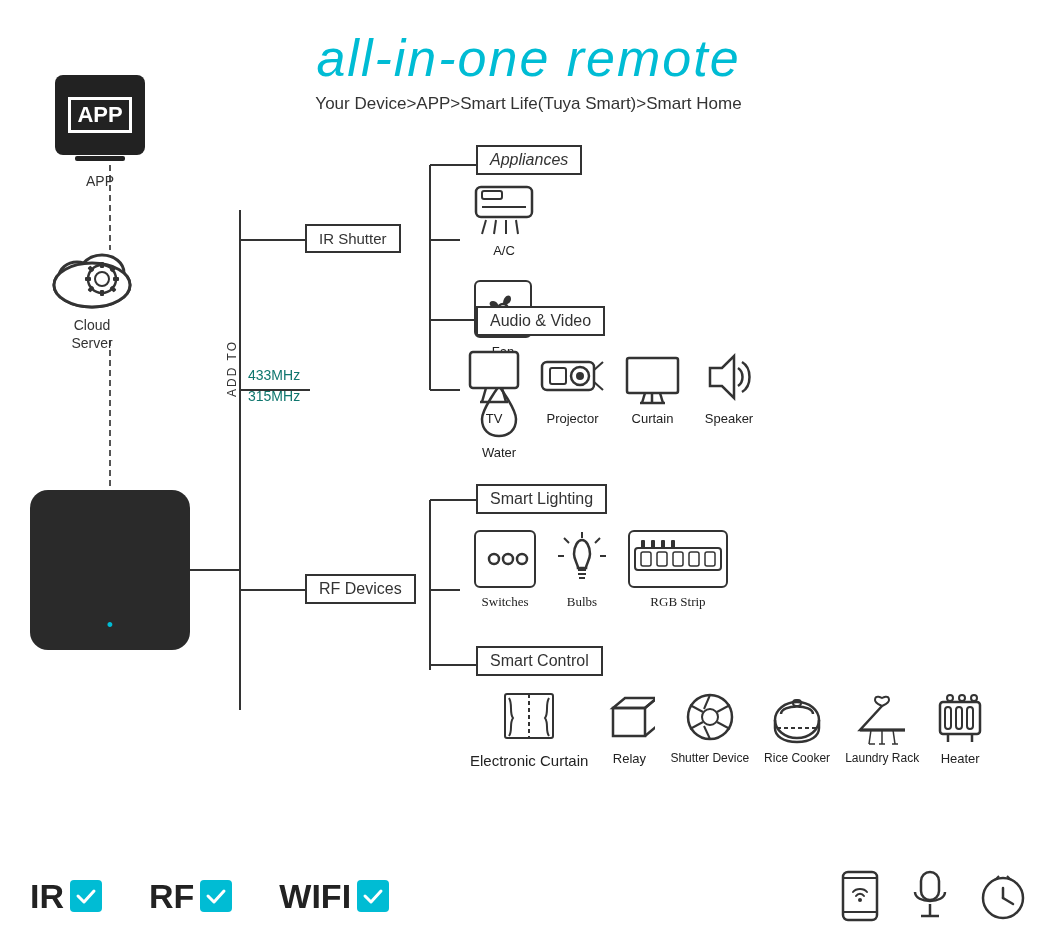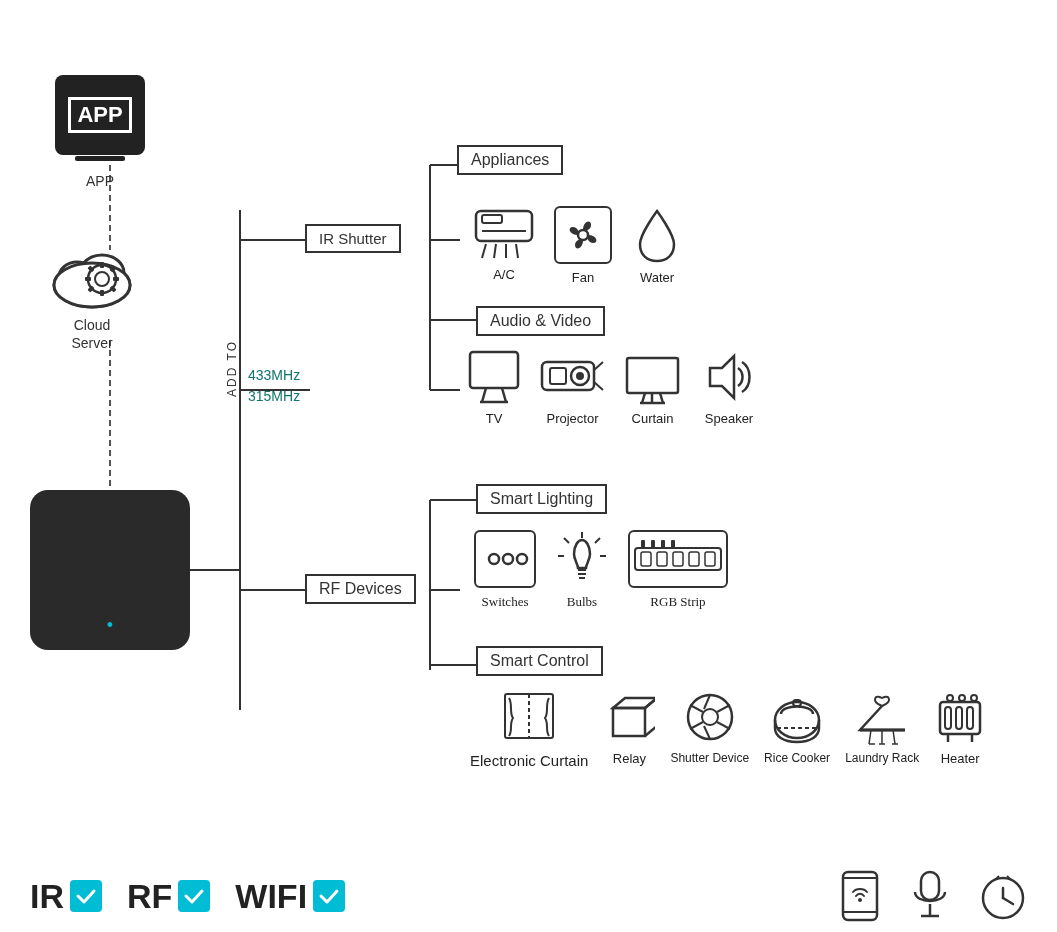--- a/index.html
+++ b/index.html
@@ -167,21 +167,21 @@
       left: 0;
       width: 100%;
       display: flex;
       align-items: center;
       padding: 0 30px;
     }
 
     .protocol-badges {
       display: flex;
       align-items: center;
-      gap: 25px;
+      gap: 47px;
       flex: 1;
     }
 
     .badge-item {
       display: flex;
       align-items: center;
       gap: 6px;
       font-size: 32px;
       font-weight: bold;
       color: #222;
@@ -233,20 +233,24 @@
     <line x1="430" y1="380" x2="460" y2="380" stroke="#333" stroke-width="2"></line>
 
     <line x1="240" y1="580" x2="310" y2="580" stroke="#333" stroke-width="2"></line>
     <line x1="430" y1="580" x2="460" y2="580" stroke="#333" stroke-width="2"></line>
 
     <line x1="430" y1="490" x2="430" y2="660" stroke="#333" stroke-width="2"></line>
     <line x1="430" y1="490" x2="478" y2="490" stroke="#333" stroke-width="2"></line>
     <line x1="430" y1="655" x2="478" y2="655" stroke="#333" stroke-width="2"></line>
   </svg>
 
+  <div style="position:absolute;top:0;left:0;width:100%;text-align:center;">
+    <div class="main-title">all-in-one remote</div>
+    <div class="subtitle">Your Device&gt;APP&gt;Smart Life(Tuya Smart)&gt;Smart Home</div>
+  </div>
 
   <div class="app-icon" style="top:65px;left:55px;">
     <div class="app-tablet">
       <span class="app-label-inner">APP</span>
     </div>
     <div class="app-text">APP</div>
   </div>
 
   <div class="cloud-icon" style="top:225px;left:42px;">
     <svg width="100" height="75" viewBox="0 0 100 75">
@@ -281,25 +285,25 @@
 
   <div style="position:absolute;left:225px;top:330px;font-size:12px;color:#333;writing-mode:vertical-rl;text-orientation:mixed;transform:rotate(180deg);letter-spacing:2px;">
     <span>ADD TO</span>
   </div>
 
   <div style="position:absolute;left:248px;top:355px;font-size:14px;color:#0f766e;line-height:1.5;">
     <div>433MHz</div>
     <div>315MHz</div>
   </div>
 
-  <div class="category-box" style="left:457px;top:135px;">
+  <div class="category-box" style="left:476px;top:135px;font-style:italic;">
     <span>Appliances</span>
   </div>
 
-  <div class="icons-row" style="left:474px;top:196px;">
+  <div class="icons-row" style="left:474px;top:172px;flex-direction:column;">
 
     <div class="icon-item">
       <svg width="60" height="55" viewBox="0 0 60 55">
         <rect x="2" y="5" width="56" height="30" rx="5" fill="white" stroke="#333" stroke-width="2.5"></rect>
         <rect x="8" y="9" width="20" height="8" rx="2" fill="none" stroke="#333" stroke-width="2"></rect>
         <line x1="8" y1="25" x2="52" y2="25" stroke="#333" stroke-width="2"></line>
 
         <line x1="12" y1="38" x2="8" y2="52" stroke="#333" stroke-width="2"></line>
         <line x1="22" y1="38" x2="20" y2="52" stroke="#333" stroke-width="2"></line>
         <line x1="32" y1="38" x2="32" y2="52" stroke="#333" stroke-width="2"></line>

